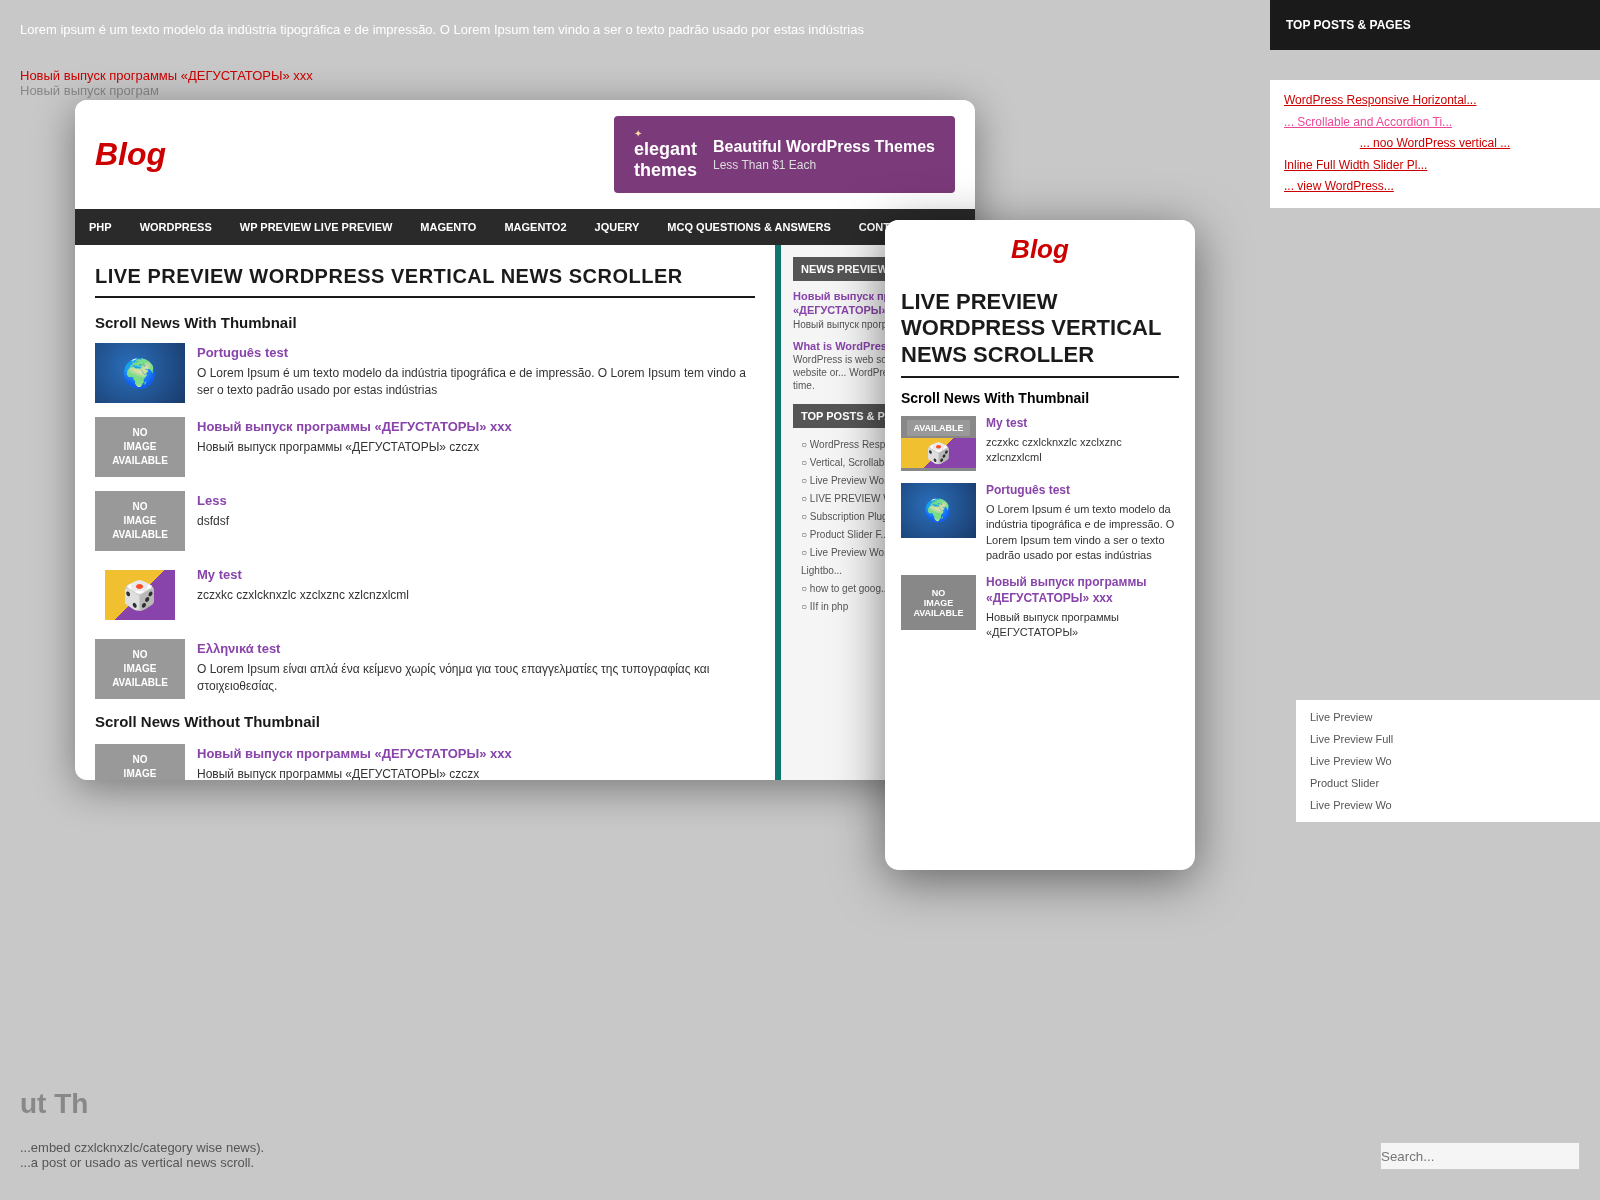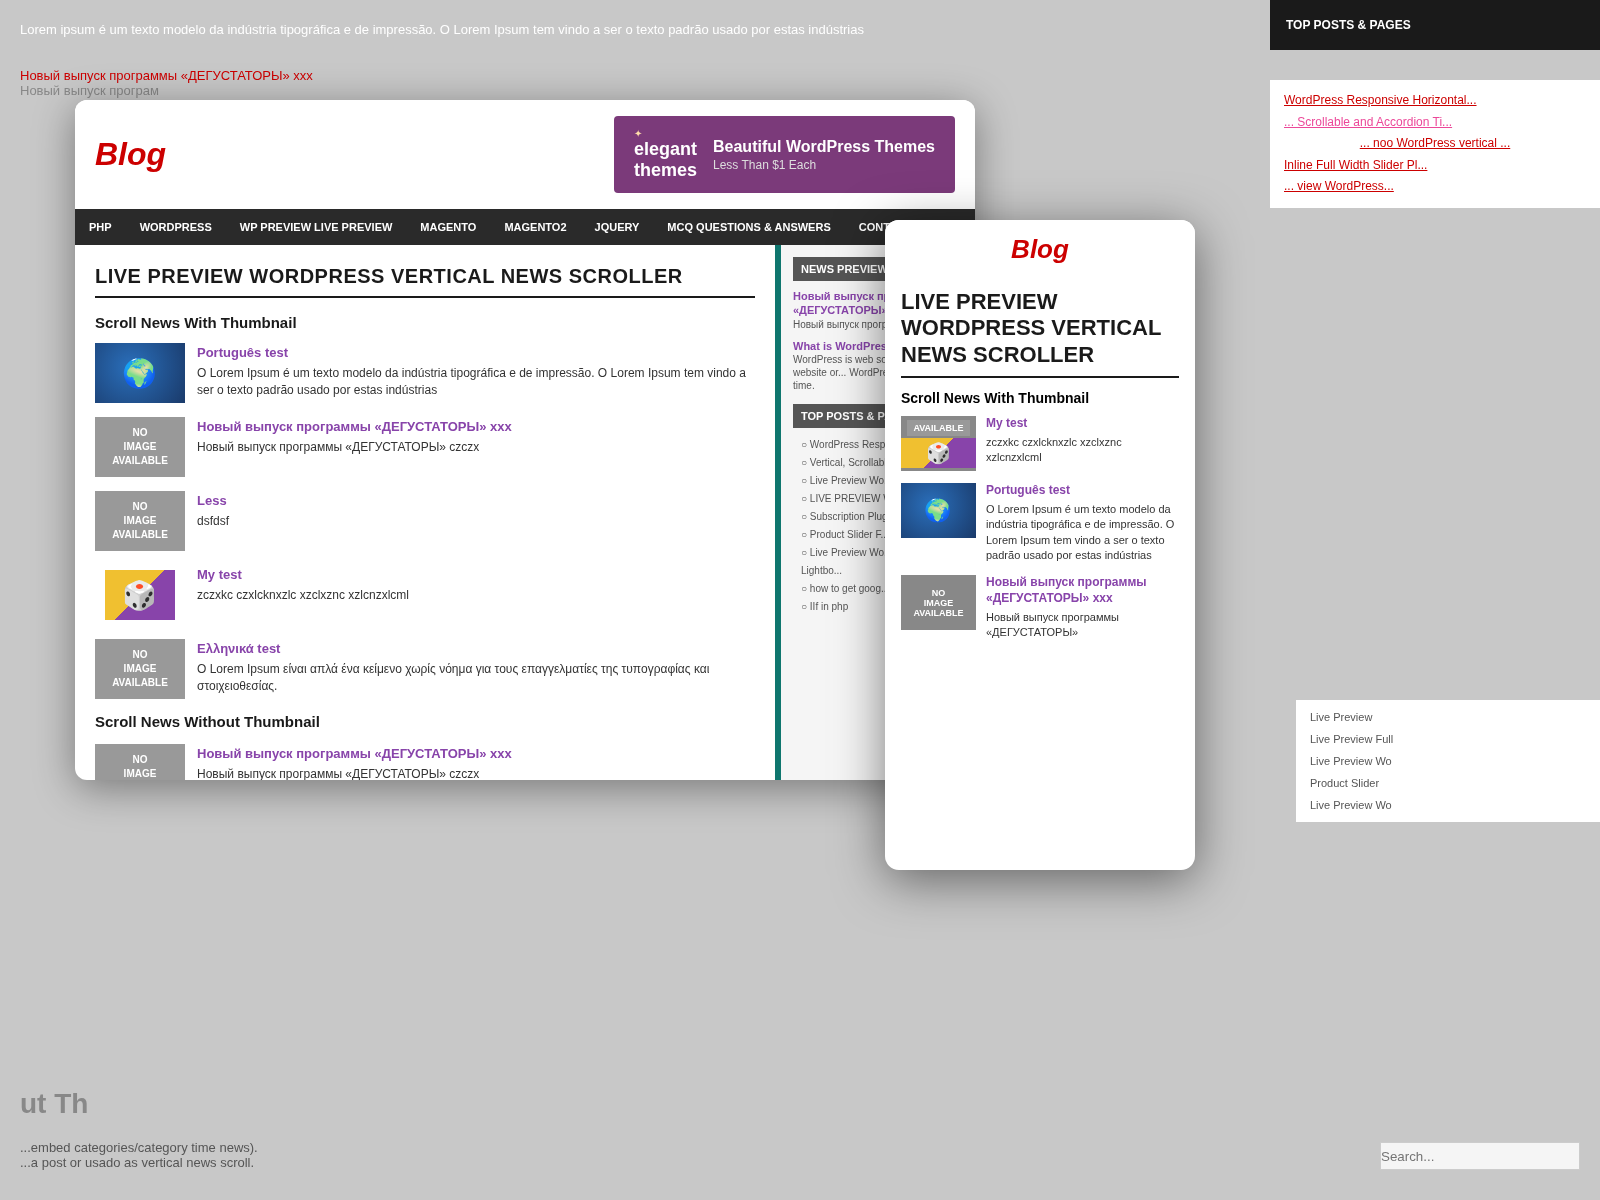--- a/index.html
+++ b/index.html
@@ -518,21 +518,21 @@
       <div>Live Preview Full</div>
       <div>Live Preview Wo</div>
       <div>Product Slider</div>
       <div>Live Preview Wo</div>
     </div>
   </div>
 
   <div class="bg-bottom-left">ut Th</div>
 
   <div class="bg-bottom-text">
-    <p>...embed categories/category time news).</p>
+    <p>...embed czxlcknxzlc/category wise news).</p>
     <p>...a post or usado as vertical news scroll.</p>
   </div>
 
   <input class="bg-search" type="text" placeholder="Search..." style="">
 
 </div>
 
 <div class="desktop-window">
 
   <div class="blog-header">

